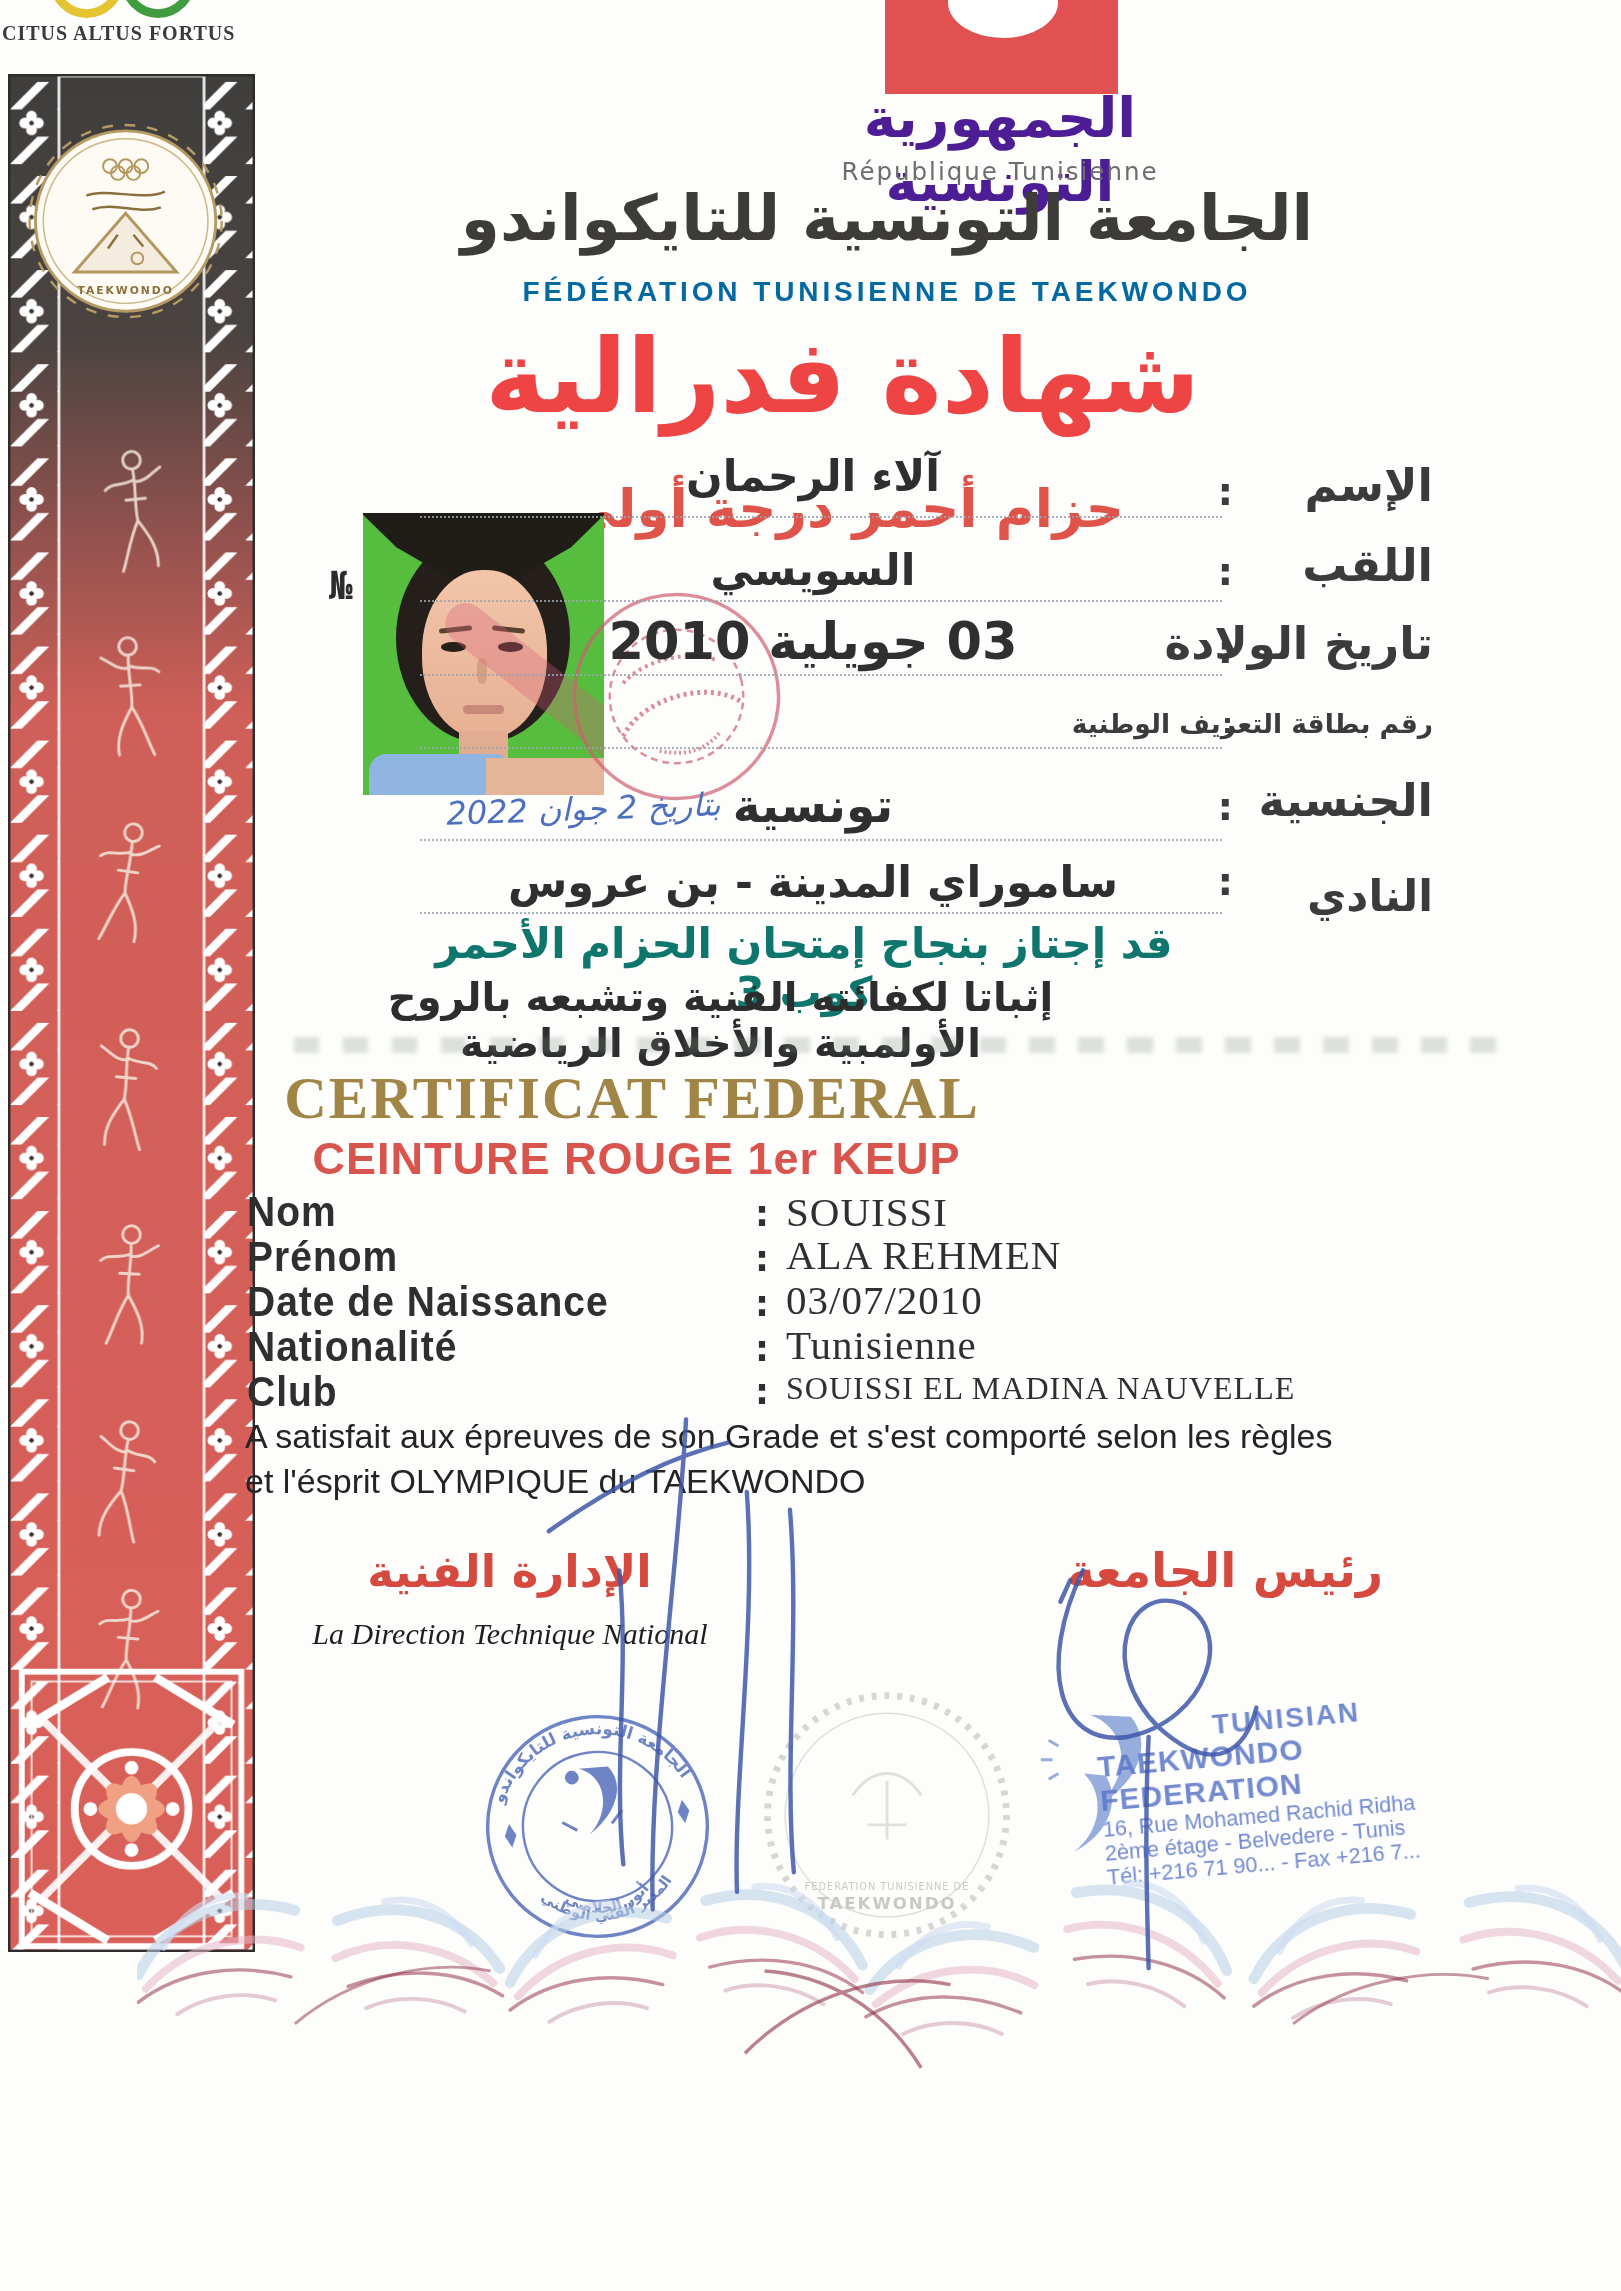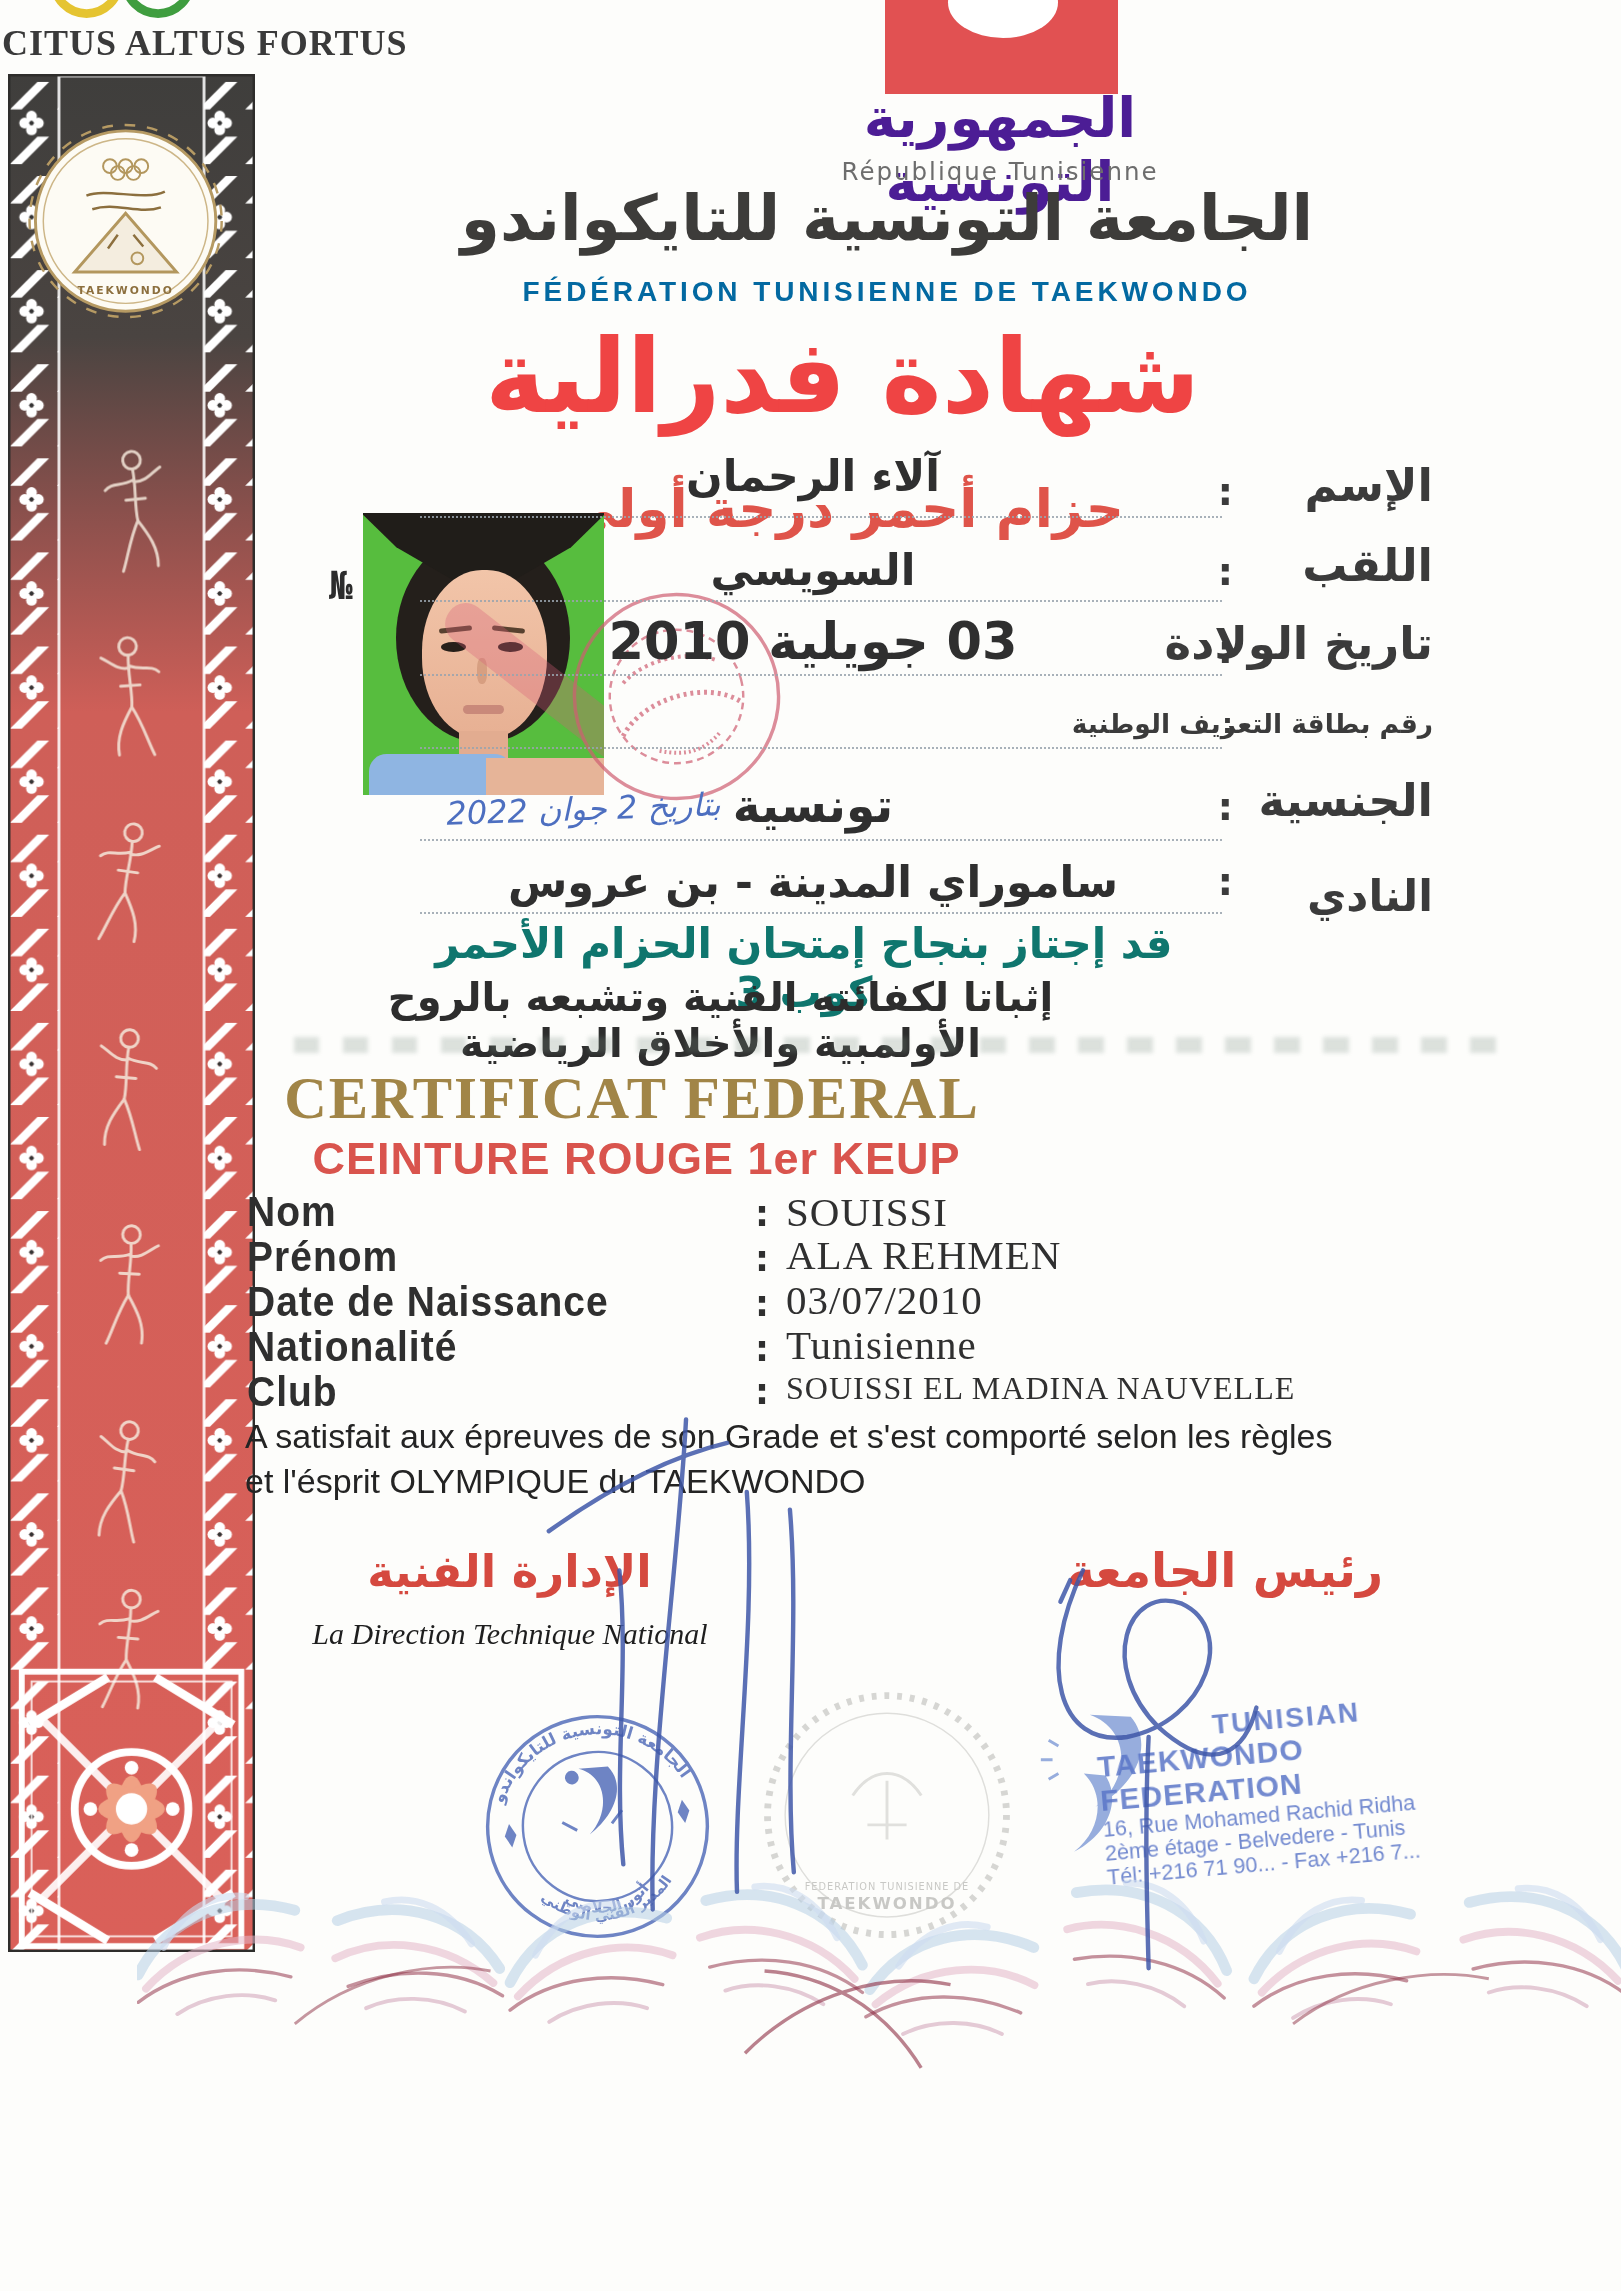--- a/index.html
+++ b/index.html
@@ -4,21 +4,21 @@
 <style>
   html,body{margin:0;padding:0;background:#e8e8e8;}
   .page{position:relative;width:1621px;height:2292px;background:#fdfdfb;overflow:hidden;
         font-family:"DejaVu Sans",sans-serif;color:#2e2e2e;}
   .abs{position:absolute;}
   .ctr{text-align:center;}
   .rtl{direction:rtl;unicode-bidi:plaintext;}
 
   
   .motto{left:2px;top:21.6px;font-family:"Liberation Serif",serif;font-weight:700;
-         font-size:36px;color:#3a3a3a;letter-spacing:1px;}
+         font-size:20px;color:#3a3a3a;letter-spacing:1px;}
   .flag{left:885px;top:0;width:233px;height:94px;background:#e15152;overflow:hidden;}
   .flag-circle{position:absolute;left:63px;top:-33px;width:110px;height:71px;background:#fff;border-radius:50%;}
   .republic-ar{left:745px;top:86px;width:510px;font-size:55px;color:#4c1d95;font-weight:700;}
   .republic-fr{left:745px;top:157px;width:510px;font-size:24.5px;color:#6d6d6d;letter-spacing:2px;}
   .federation-ar{left:343px;top:182px;width:1088px;font-size:63px;font-weight:700;color:#3d3c3a;}
   .federation-fr{left:343px;top:276px;width:1088px;font-size:28px;font-weight:700;color:#0369a1;letter-spacing:3.9px;
                  font-family:"Liberation Sans",sans-serif;}
 
   
   .title-ar{left:421px;top:317px;width:843px;font-size:102px;font-weight:700;color:#ef4444;}

